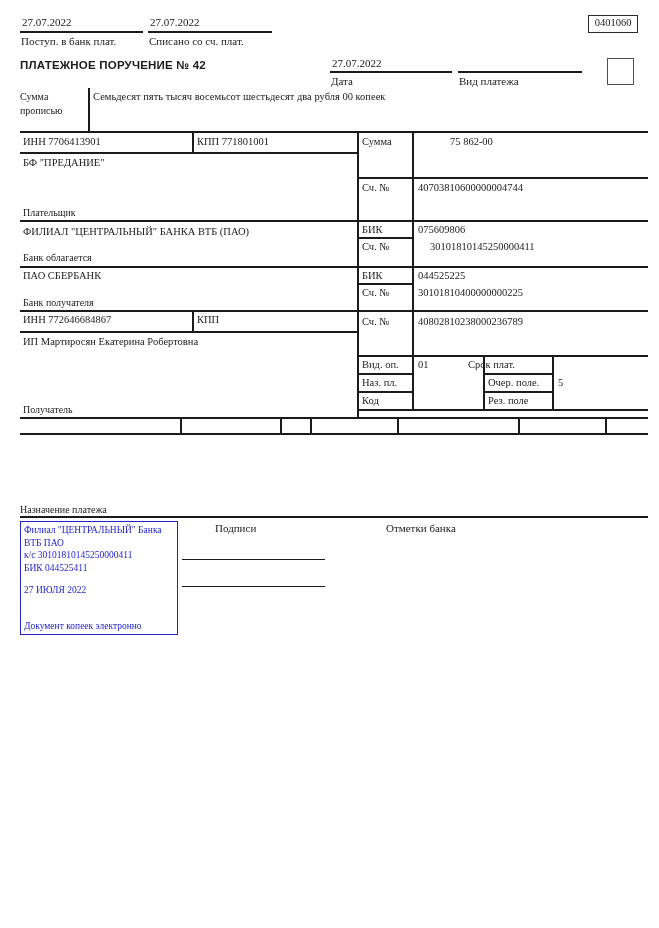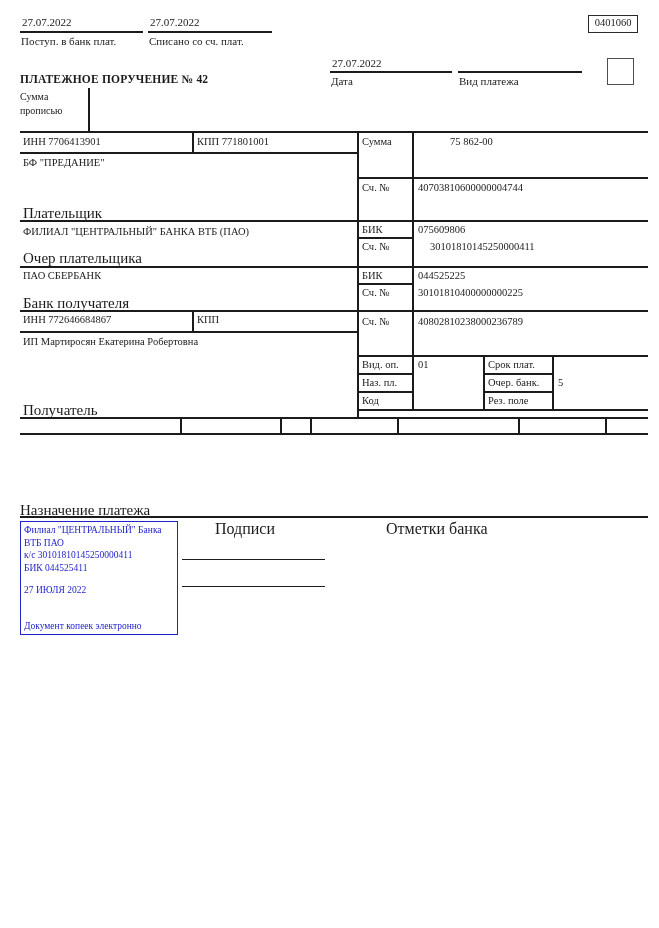--- a/index.html
+++ b/index.html
@@ -2,23 +2,23 @@
 <html><head>
 <meta charset="utf-8">
 <style>
   html,body { margin:0; padding:0; background:#ffffff; }
   #page {
     position:relative; width:659px; height:928px; background:#ffffff;
     font-family:"Liberation Serif", serif; color:#1b1b1b; overflow:hidden;
   }
   .t  { position:absolute; font-size:10.5px; line-height:13px; color:#1b1b1b; white-space:nowrap; }
   .sz8  { font-size:11px;  line-height:10px; }
-  .sz95 { font-size:15px; line-height:12px; }
+  .sz95 { font-size:10px; line-height:12px; }
   .sz11 { font-size:11px; line-height:13px; }
-  .sz125{ font-size:16px; line-height:15px; }
+  .sz125{ font-size:11px; line-height:15px; }
   .sans { font-family:"Liberation Sans", sans-serif; font-weight:bold; font-size:11.5px; letter-spacing:.2px; }
   .wrap { white-space:normal; width:58px; font-size:10px; line-height:14px; }
   .hl { position:absolute; background:#1b1b1b; height:1.5px; }
   .hl2{ height:2px; }
   .hl1{ height:1px; }
   .vl { position:absolute; background:#1b1b1b; width:1.5px; }
   .codebox {
     position:absolute; left:588px; top:15px; width:50px; height:18px;
     border:1.6px solid #2b2b2b; box-sizing:border-box; text-align:center;
     font-size:10.5px; line-height:14px;
@@ -47,30 +47,31 @@
   <div class="t sz8" style="left:21px;top:36px;">Поступ. в банк плат.</div>
 
   <div class="t sz11" style="left:150px;top:16px;">27.07.2022</div>
   <div class="hl" style="left:148px;top:31px;width:124px;"></div>
   <div class="t sz8" style="left:149px;top:36px;">Списано со сч. плат.</div>
 
   <div class="codebox">
     <span>0401060</span>
   </div>
 
-  <div class="t sans" style="left:20px;top:73px;font-family:Liberation Serif, serif;">ПЛАТЕЖНОЕ ПОРУЧЕНИЕ № 42</div>
+  <div class="t sans" style="left:20px;top:59px;">ПЛАТЕЖНОЕ ПОРУЧЕНИЕ № 42</div>
   <div class="t sz11" style="left:332px;top:57px;">27.07.2022</div>
   <div class="hl" style="left:330px;top:71px;width:122px;"></div>
   <div class="t sz8" style="left:331px;top:76px;">Дата</div>
   <div class="hl" style="left:458px;top:71px;width:124px;"></div>
   <div class="t sz8" style="left:459px;top:76px;">Вид платежа</div>
   <div class="sq"></div>
 
   <div class="t wrap" style="left:20px;top:90px;">Сумма прописью</div>
   <div class="vl" style="left:88px;top:88px;height:43px;"></div>
+  <div class="t" style="left:93px;top:90px;">Семьдесят пять тысяч восемьсот шестьдесят два рубля 00 копеек</div>
 
   <div class="hl hl2" style="left:20px;top:131px;width:628px;"></div>
   <div class="hl" style="left:20px;top:152px;width:337px;"></div>
   <div class="hl" style="left:357px;top:177px;width:291px;"></div>
   <div class="hl hl2" style="left:20px;top:220px;width:628px;"></div>
   <div class="hl" style="left:357px;top:237px;width:55px;"></div>
   <div class="hl hl2" style="left:20px;top:266px;width:628px;"></div>
   <div class="hl" style="left:357px;top:283px;width:55px;"></div>
   <div class="hl hl2" style="left:20px;top:310px;width:628px;"></div>
   <div class="hl" style="left:20px;top:331px;width:337px;"></div>
@@ -101,21 +102,21 @@
   <div class="t" style="left:197px;top:135px;">КПП 771801001</div>
   <div class="t" style="left:23px;top:156px;">БФ "ПРЕДАНИЕ"</div>
   <div class="t sz95" style="left:23px;top:207px;">Плательщик</div>
 
   <div class="t" style="left:362px;top:135px;">Сумма</div>
   <div class="t" style="left:418px;top:135px;margin-left:32px;">75 862-00</div>
   <div class="t" style="left:362px;top:181px;">Сч. №</div>
   <div class="t" style="left:418px;top:181px;">40703810600000004744</div>
 
   <div class="t" style="left:23px;top:225px;">ФИЛИАЛ "ЦЕНТРАЛЬНЫЙ" БАНКА ВТБ (ПАО)</div>
-  <div class="t sz95" style="left:23px;top:252px;">Очер плательщика</div>
+  <div class="t sz95" style="left:23px;top:252px;">Банк облагается</div>
   <div class="t" style="left:362px;top:223px;">БИК</div>
   <div class="t" style="left:418px;top:223px;">075609806</div>
   <div class="t" style="left:362px;top:240px;">Сч. №</div>
   <div class="t" style="left:430px;top:240px;">30101810145250000411</div>
 
   <div class="t" style="left:23px;top:269px;">ПАО СБЕРБАНК</div>
   <div class="t sz95" style="left:23px;top:297px;">Банк получателя</div>
   <div class="t" style="left:362px;top:269px;">БИК</div>
   <div class="t" style="left:418px;top:269px;">044525225</div>
   <div class="t" style="left:362px;top:286px;">Сч. №</div>
@@ -123,23 +124,23 @@
 
   <div class="t" style="left:23px;top:313px;">ИНН 772646684867</div>
   <div class="t" style="left:197px;top:313px;">КПП</div>
   <div class="t" style="left:23px;top:335px;">ИП Мартиросян Екатерина Робертовна</div>
   <div class="t sz95" style="left:23px;top:404px;">Получатель</div>
   <div class="t" style="left:362px;top:315px;">Сч. №</div>
   <div class="t" style="left:418px;top:315px;">40802810238000236789</div>
 
   <div class="t" style="left:362px;top:358px;">Вид. оп.</div>
   <div class="t" style="left:418px;top:358px;">01</div>
-  <div class="t" style="left:488px;top:358px;">Срок плат.</div>
+  <div class="t" style="left:468px;top:358px;">Срок плат.</div>
   <div class="t" style="left:362px;top:376px;">Наз. пл.</div>
-  <div class="t" style="left:488px;top:376px;">Очер. банк.</div>
+  <div class="t" style="left:488px;top:376px;">Очер. поле.</div>
   <div class="t" style="left:558px;top:376px;">5</div>
   <div class="t" style="left:362px;top:394px;">Код</div>
   <div class="t" style="left:488px;top:394px;">Рез. поле</div>
 
   <div class="t sz95" style="left:20px;top:504px;">Назначение платежа</div>
   <div class="hl hl2" style="left:20px;top:516px;width:628px;"></div>
 
   <div class="stamp">
     <div>Филиал "ЦЕНТРАЛЬНЫЙ" Банка</div>
     <div>ВТБ ПАО</div>

